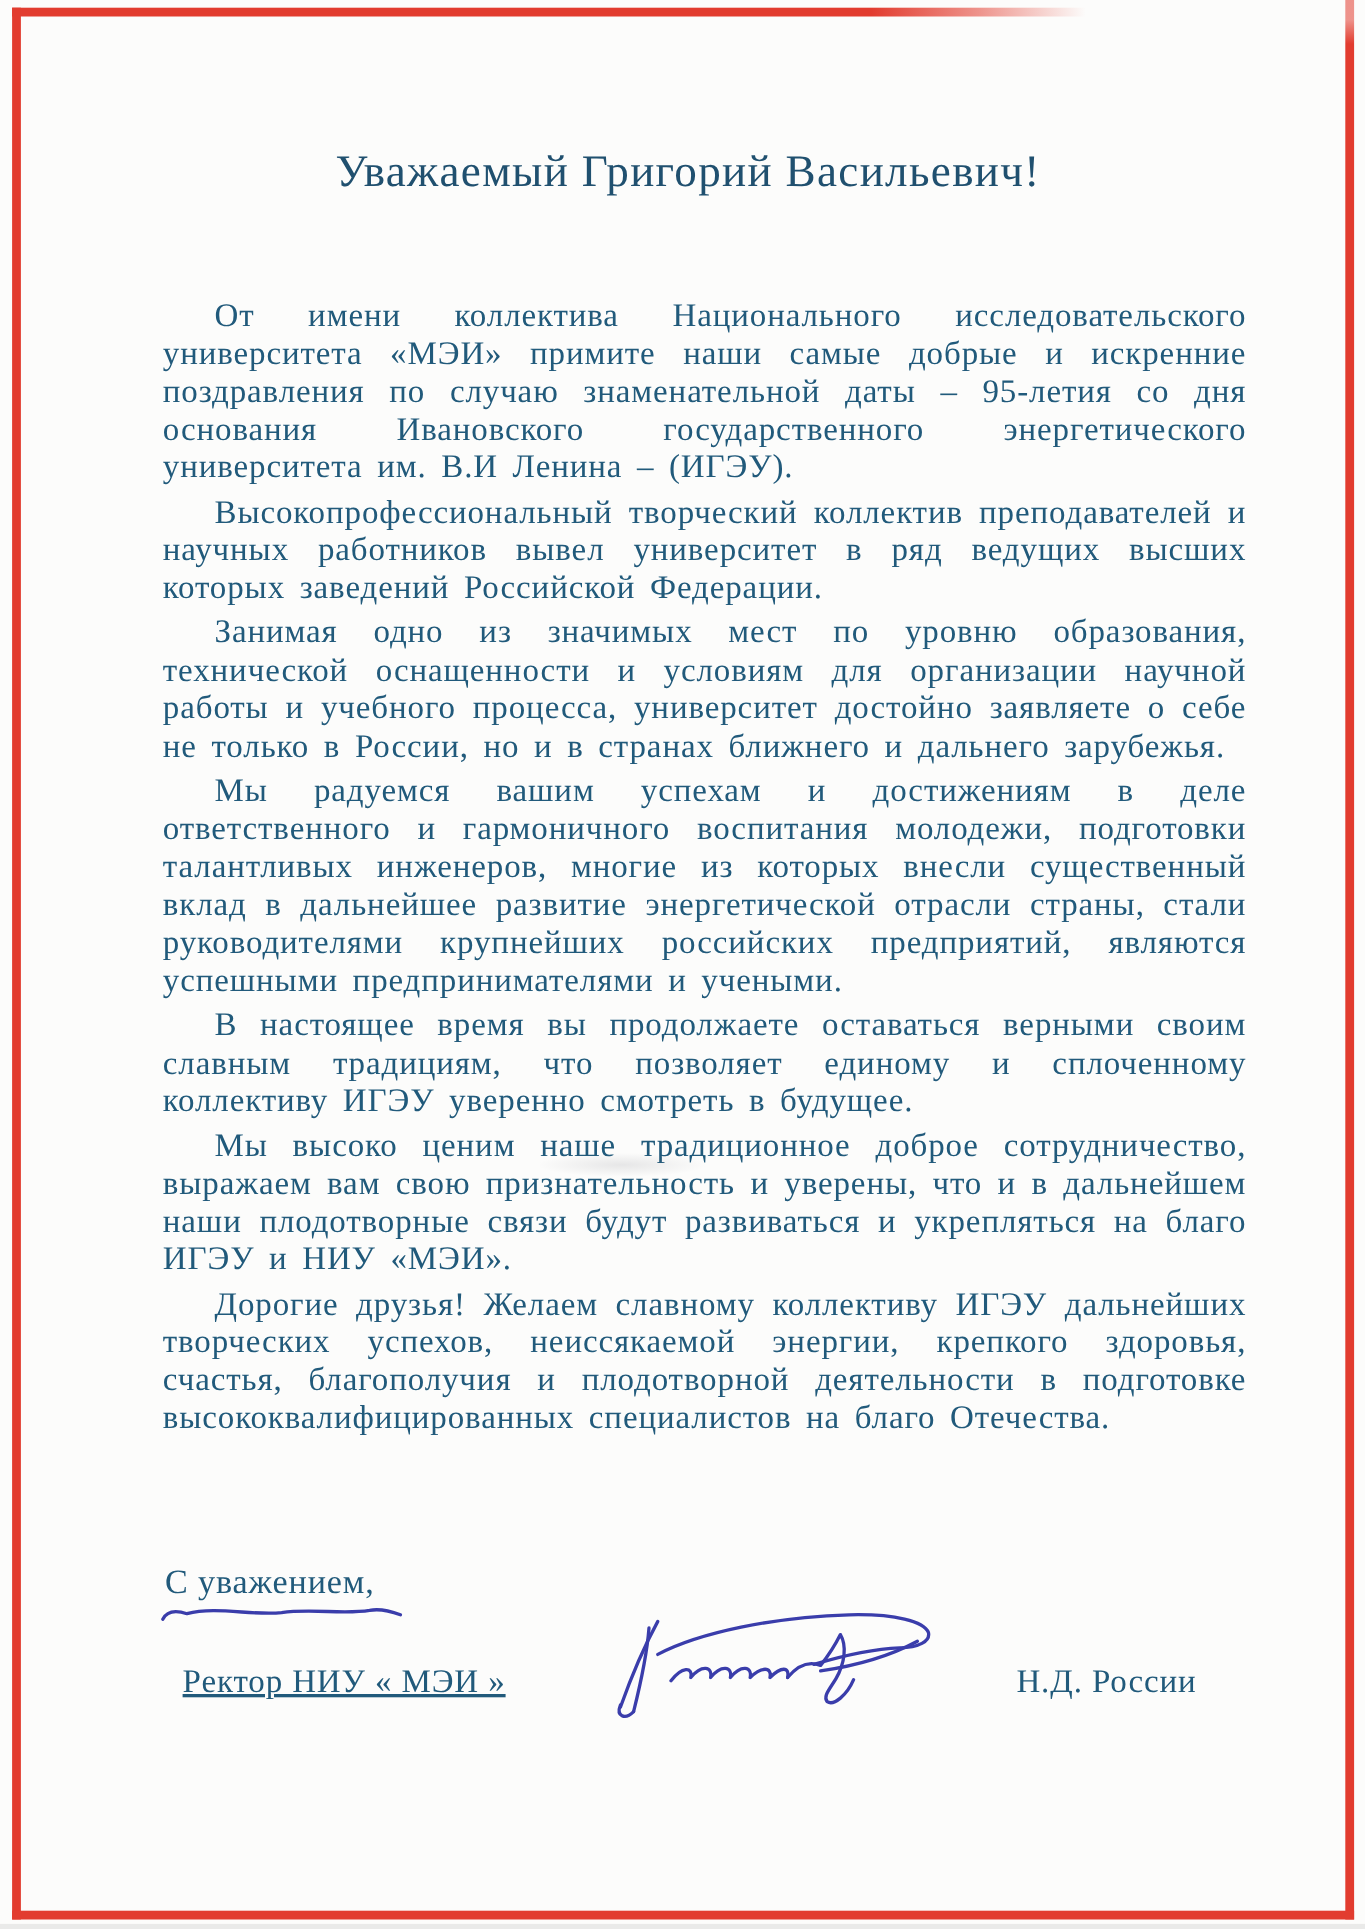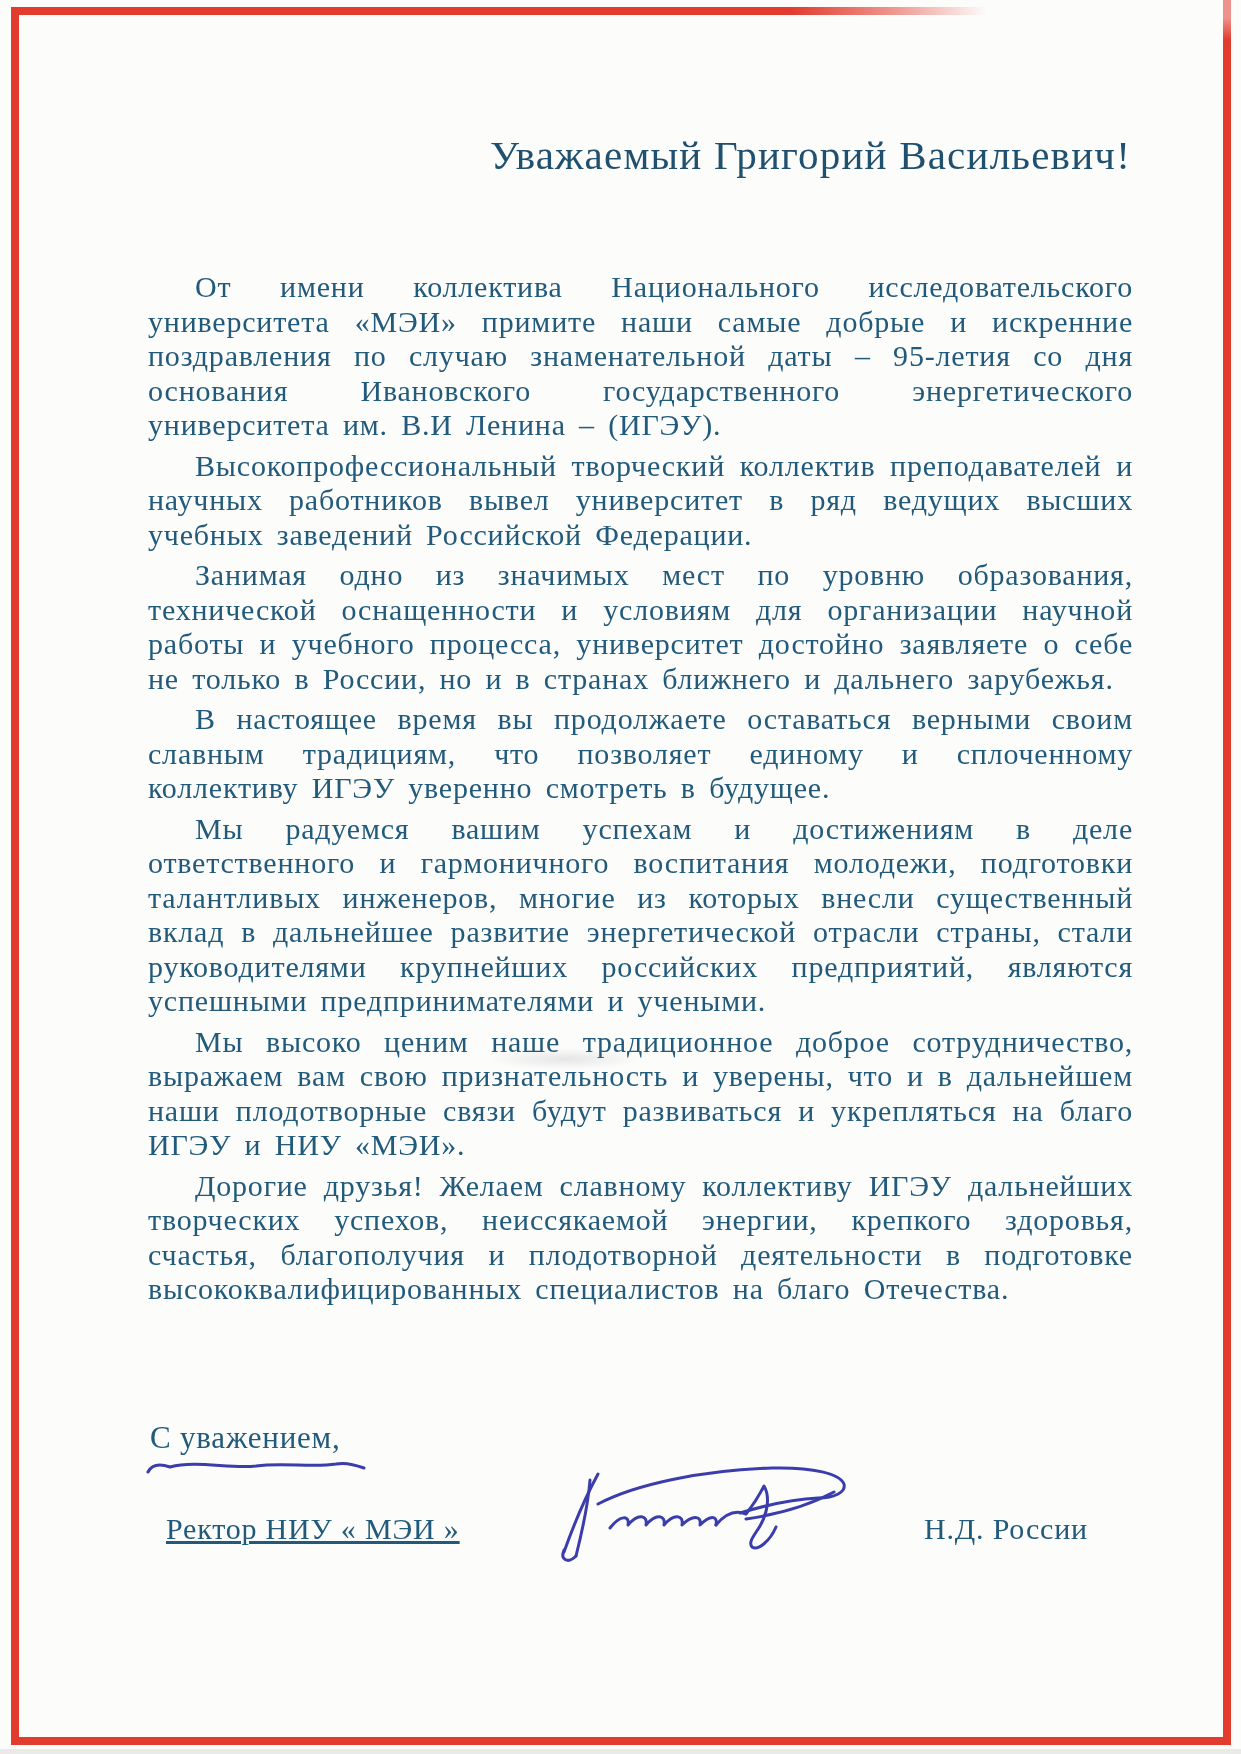--- a/index.html
+++ b/index.html
@@ -14,21 +14,21 @@
   .frame{position:absolute;background:var(--frame,#e23c2f);}
   .frame-left{left:11px;top:7px;bottom:9px;width:8px;}
   .frame-right{right:10px;top:0;bottom:9px;width:8px;background:linear-gradient(180deg,rgba(226,60,47,.55) 0 18px,var(--frame,#e23c2f) 40px 100%);}
   .frame-bottom{left:11px;right:10px;bottom:9px;height:8px;}
   .frame-top{
     left:11px;right:10px;top:7px;height:8px;
     background:linear-gradient(90deg,var(--frame,#e23c2f) 0 64%,rgba(226,60,47,.55) 72%,rgba(226,60,47,0) 80%);
   }
   .salutation{
     position:absolute;top:126px;left:120px;right:110px;
-    text-align:right;
+    text-align:center;
     color:var(--title-ink,#20506f);
     font-size:41px;line-height:58px;letter-spacing:1.2px;
   }
   .letter-body{
     position:absolute;top:270px;left:148px;width:985px;
     color:var(--ink,#215a7b);
     font-size:30px;line-height:34.5px;
     letter-spacing:.8px;word-spacing:5px;
     text-align:justify;
   }
@@ -63,24 +63,24 @@
   <div class="frame frame-left"></div>
   <div class="frame frame-right"></div>
   <div class="frame frame-bottom"></div>
 
   <header class="salutation">
     <div>Уважаемый Григорий Васильевич!</div>
   </header>
 
   <section class="letter-body">
     <p>От имени коллектива Национального исследовательского университета «МЭИ» примите наши самые добрые и искренние поздравления по случаю знаменательной даты – 95-летия со дня основания Ивановского государственного энергетического университета им. В.И Ленина – (ИГЭУ).</p>
-    <p>Высокопрофессиональный творческий коллектив преподавателей и научных работников вывел университет в ряд ведущих высших учебных заведений Российской Федерации.</p>
+    <p>Высокопрофессиональный творческий коллектив преподавателей и научных работников вывел университет в ряд ведущих высших которых заведений Российской Федерации.</p>
     <p>Занимая одно из значимых мест по уровню образования, технической оснащенности и условиям для организации научной работы и учебного процесса, университет достойно заявляете о себе не только в России, но и в странах ближнего и дальнего зарубежья.</p>
+    <p>Мы радуемся вашим успехам и достижениям в деле ответственного и гармоничного воспитания молодежи, подготовки талантливых инженеров, многие из которых внесли существенный вклад в дальнейшее развитие энергетической отрасли страны, стали руководителями крупнейших российских предприятий, являются успешными предпринимателями и учеными.</p>
     <p>В настоящее время вы продолжаете оставаться верными своим славным традициям, что позволяет единому и сплоченному коллективу ИГЭУ уверенно смотреть в будущее.</p>
-    <p>Мы радуемся вашим успехам и достижениям в деле ответственного и гармоничного воспитания молодежи, подготовки талантливых инженеров, многие из которых внесли существенный вклад в дальнейшее развитие энергетической отрасли страны, стали руководителями крупнейших российских предприятий, являются успешными предпринимателями и учеными.</p>
     <p>Мы высоко ценим наше традиционное доброе сотрудничество, выражаем вам свою признательность и уверены, что и в дальнейшем наши плодотворные связи будут развиваться и укрепляться на благо ИГЭУ и НИУ «МЭИ».</p>
     <p>Дорогие друзья! Желаем славному коллективу ИГЭУ дальнейших творческих успехов, неиссякаемой энергии, крепкого здоровья, счастья, благополучия и плодотворной деятельности в подготовке высококвалифицированных специалистов на благо Отечества.</p>
   </section>
 
   <div class="smudge"></div>
 
   <div class="closing">С уважением,</div>
 
   <svg class="closing-underline" width="230" height="20" viewBox="0 0 230 20">
     <path class="pen" stroke-width="3" d="M4,14 C7,8 14,5 26,9 C52,2 86,11 112,8 C140,4 168,10 192,6 C202,4 212,7 220,10"></path>

